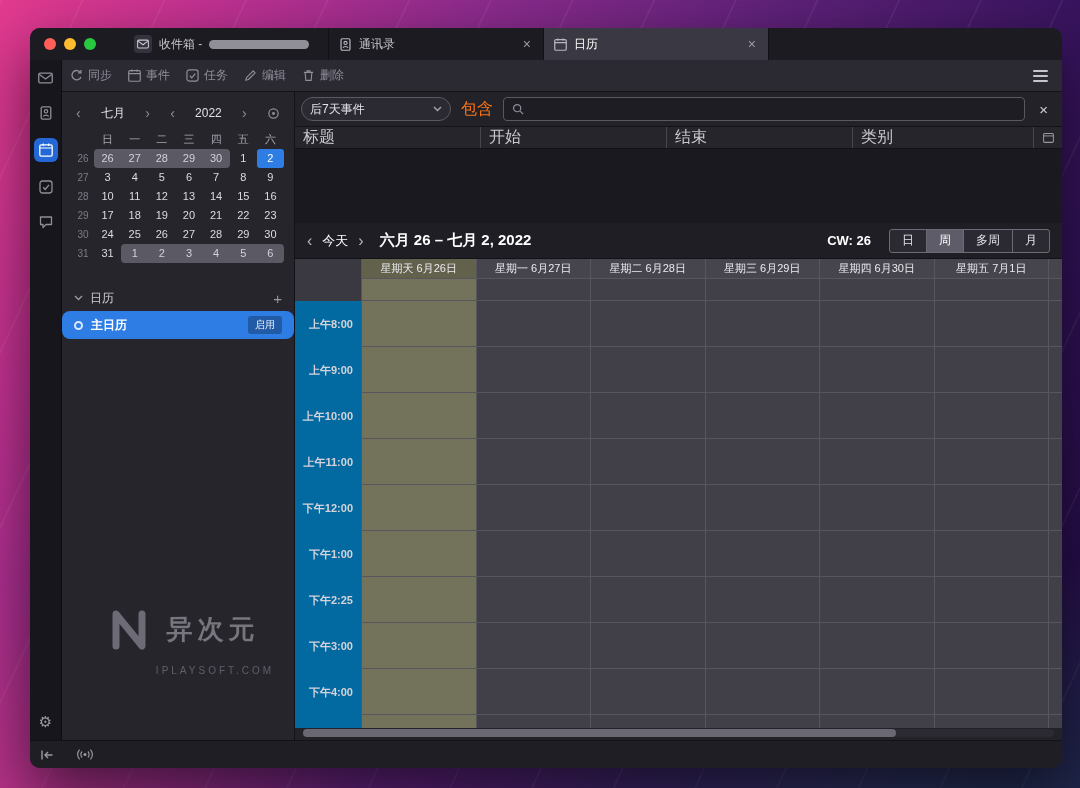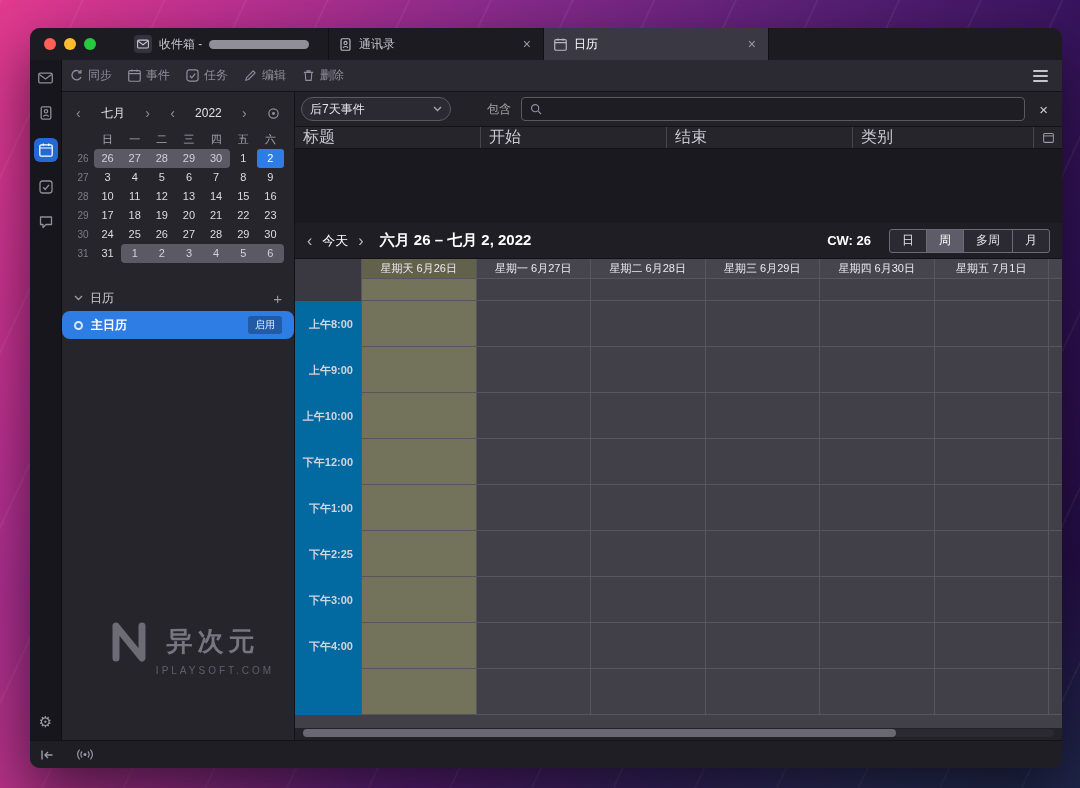--- a/index.html
+++ b/index.html
@@ -68,31 +68,31 @@
   .mc-day.sel{background:#2e7de5;color:#fff;border-radius:3px;}
 
   .cal-list{margin-top:22px;}
   .cl-head{height:26px;display:flex;align-items:center;gap:7px;padding:0 12px;font-size:12px;color:#cfced6;}
   .cl-chev{display:flex;color:#9b9aa4;}
   .cl-add{margin-left:auto;font-size:15px;color:#9b9aa4;}
   .cl-item{height:28px;display:flex;align-items:center;gap:8px;padding:0 12px;background:#2e7de5;color:#fff;font-size:12px;font-weight:bold;border-radius:8px;}
   .cl-dot{width:9px;height:9px;border:2px solid #d8e8ff;border-radius:50%;flex:0 0 9px;}
   .cl-badge{margin-left:auto;font-weight:normal;font-size:10px;padding:2px 7px;border-radius:3px;background:rgba(0,0,0,0.28);color:#eef4ff;}
 
-  .watermark{position:absolute;left:12px;right:0;bottom:64px;display:flex;flex-direction:column;align-items:center;gap:3px;}
+  .watermark{position:absolute;left:12px;right:0;bottom:64px;display:flex;flex-direction:column;align-items:center;gap:15px;}
   .wm-row{display:flex;align-items:center;gap:12px;}
   .wm-title{font-size:26px;font-weight:bold;letter-spacing:5px;color:#77767f;}
   .wm-sub{font-size:10px;letter-spacing:3px;color:#615f6a;margin-left:62px;}
 
   
   .content{flex:1;display:flex;flex-direction:column;min-width:0;background:#232229;}
   .filter-bar{flex:0 0 34px;display:flex;align-items:center;gap:10px;padding:0 10px 0 6px;}
   .dropdown{width:150px;height:24px;background:#2b2a33;border:1px solid #5a5963;border-radius:12px;display:flex;align-items:center;gap:6px;padding:0 8px;font-size:12px;color:#e4e3ea;}
   .dd-arrow{margin-left:auto;display:flex;color:#a5a4ae;}
-  .contains{font-size:12px;color:#a3a3a3;margin-left:26px;}
+  .contains{font-size:16px;color:#f97316;}
   .search{flex:1;height:24px;background:#1e1d24;border:1px solid #5a5963;border-radius:4px;display:flex;align-items:center;gap:6px;padding:0 8px;}
   .search-input{flex:1;background:transparent;border:none;outline:none;color:#fff;font-size:12px;font-family:inherit;}
   .mag{display:flex;color:#8f8e99;}
   .fb-close{font-size:15px;color:#cfced6;padding:0 4px;}
 
   .list-headers{flex:0 0 22px;display:flex;background:#26252c;border-top:1px solid #131218;border-bottom:1px solid #131218;font-size:16px;color:#c9c8d0;}
   .lh{flex:0 0 186px;display:flex;align-items:center;padding:0 8px;border-right:1px solid #47464f;overflow:hidden;}
   .lh.grow{flex:1;}
   .lh.icon-col{flex:0 0 28px;justify-content:center;padding:0;border-right:none;color:#9b9aa4;}
   .list-body{flex:0 0 74px;background:#1a1920;}
@@ -476,20 +476,30 @@
                     <div class="time-label">上午10:00</div>
                     <div class="time-cell hl"></div>
                     <div class="time-cell"></div>
                     <div class="time-cell"></div>
                     <div class="time-cell"></div>
                     <div class="time-cell"></div>
                     <div class="time-cell"></div>
                     <div class="time-cell"></div>
                   </div>
                   <div class="time-row">
+                    <div class="time-label">上午11:00</div>
+                    <div class="time-cell hl"></div>
+                    <div class="time-cell"></div>
+                    <div class="time-cell"></div>
+                    <div class="time-cell"></div>
+                    <div class="time-cell"></div>
+                    <div class="time-cell"></div>
+                    <div class="time-cell"></div>
+                  </div>
+                  <div class="time-row">
                     <div class="time-label">下午12:00</div>
                     <div class="time-cell hl"></div>
                     <div class="time-cell"></div>
                     <div class="time-cell"></div>
                     <div class="time-cell"></div>
                     <div class="time-cell"></div>
                     <div class="time-cell"></div>
                     <div class="time-cell"></div>
                   </div>
                   <div class="time-row">

